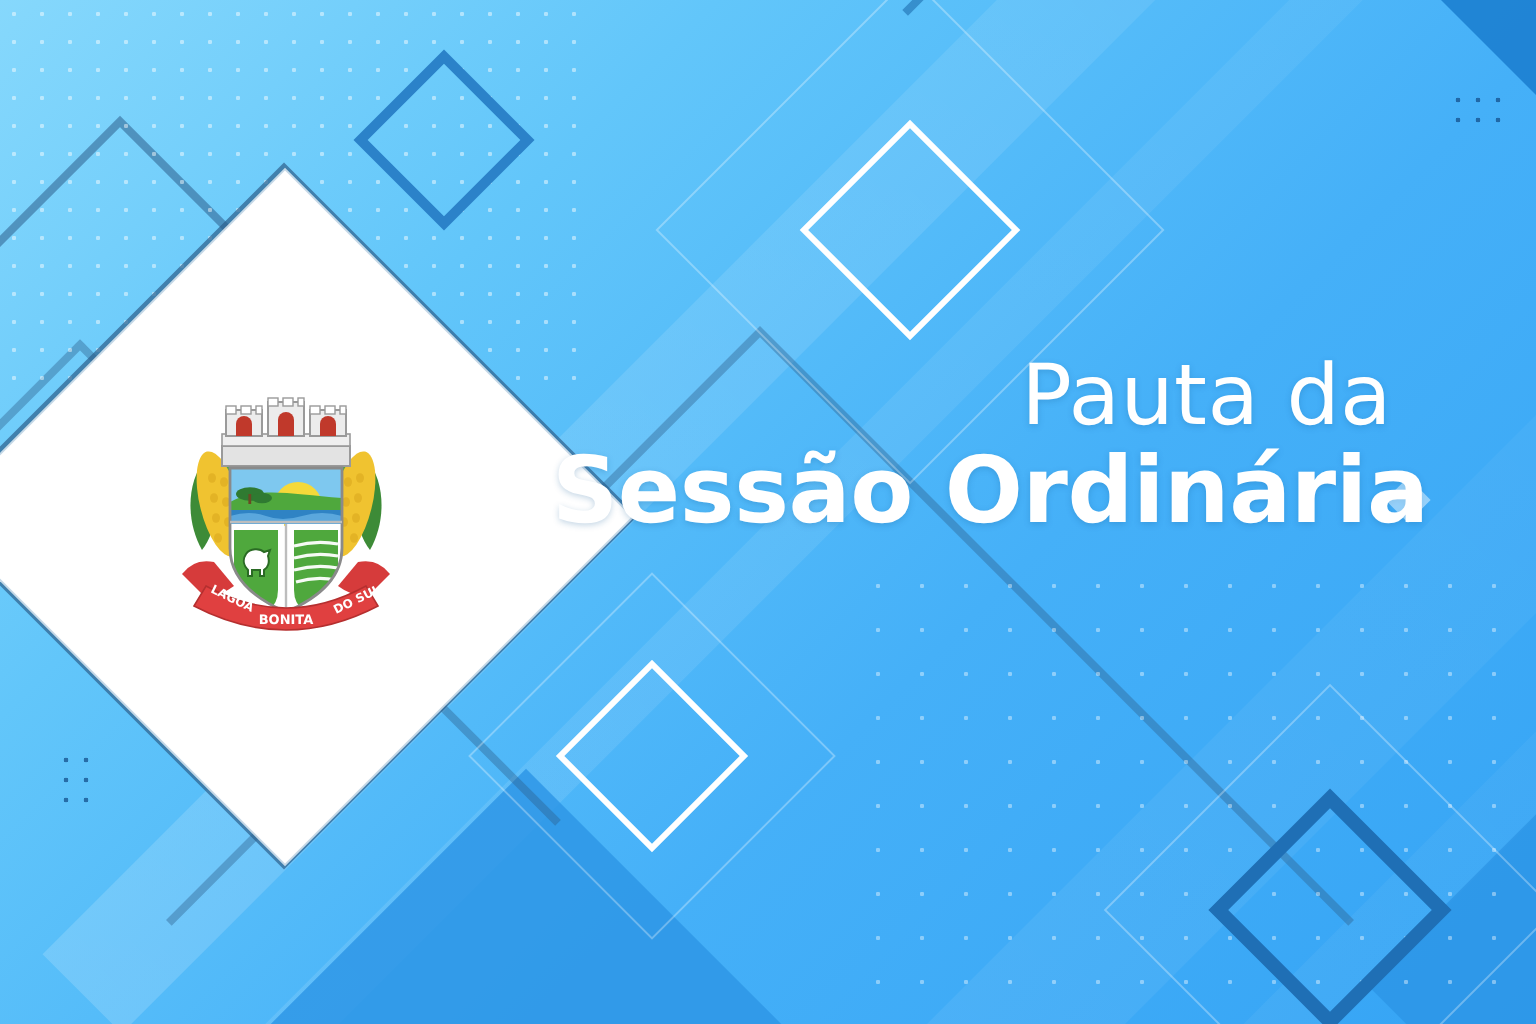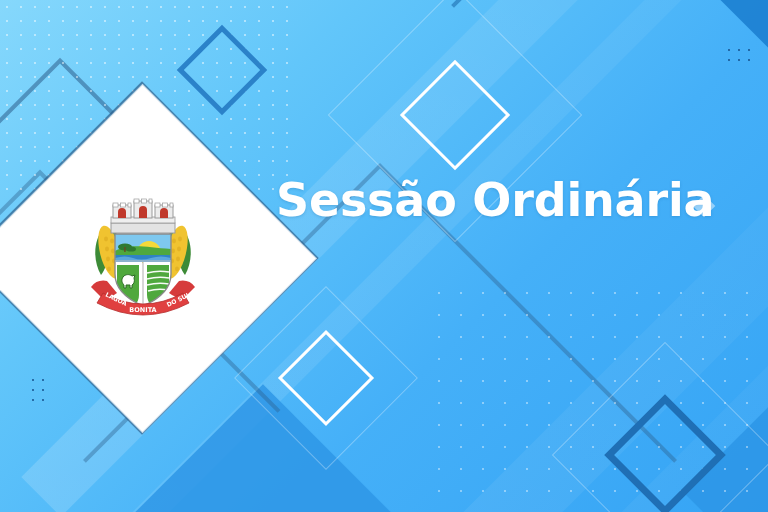--- a/index.html
+++ b/index.html
@@ -301,17 +301,18 @@
         <path d="M30 104 q40 22 80 0 l6 10 q-46 24 -92 0 Z" fill="#e04040"></path>
         <path d="M30 104 q40 22 80 0 l6 10 q-46 24 -92 0 Z" fill="none" stroke="#b52f2f" stroke-width=".8"></path>
         <text x="32" y="107" font-family="DejaVu Sans, sans-serif" font-size="6" font-weight="bold" fill="#ffffff" transform="rotate(26 32 107)">LAGOA</text>
         <text x="70" y="123" font-family="DejaVu Sans, sans-serif" font-size="6.5" font-weight="bold" fill="#ffffff" text-anchor="middle">BONITA</text>
         <text x="95" y="118" font-family="DejaVu Sans, sans-serif" font-size="6" font-weight="bold" fill="#ffffff" transform="rotate(-26 95 118)">DO SUL</text>
       </g>
     </svg>
   </div>
 
   <div class="headline">
+    <span class="line-1">Pauta da</span>
     <span class="line-2">Sessão Ordinária</span>
     <span class="title-accent"></span>
   </div>
 
 </div>
 
 </body></html>

